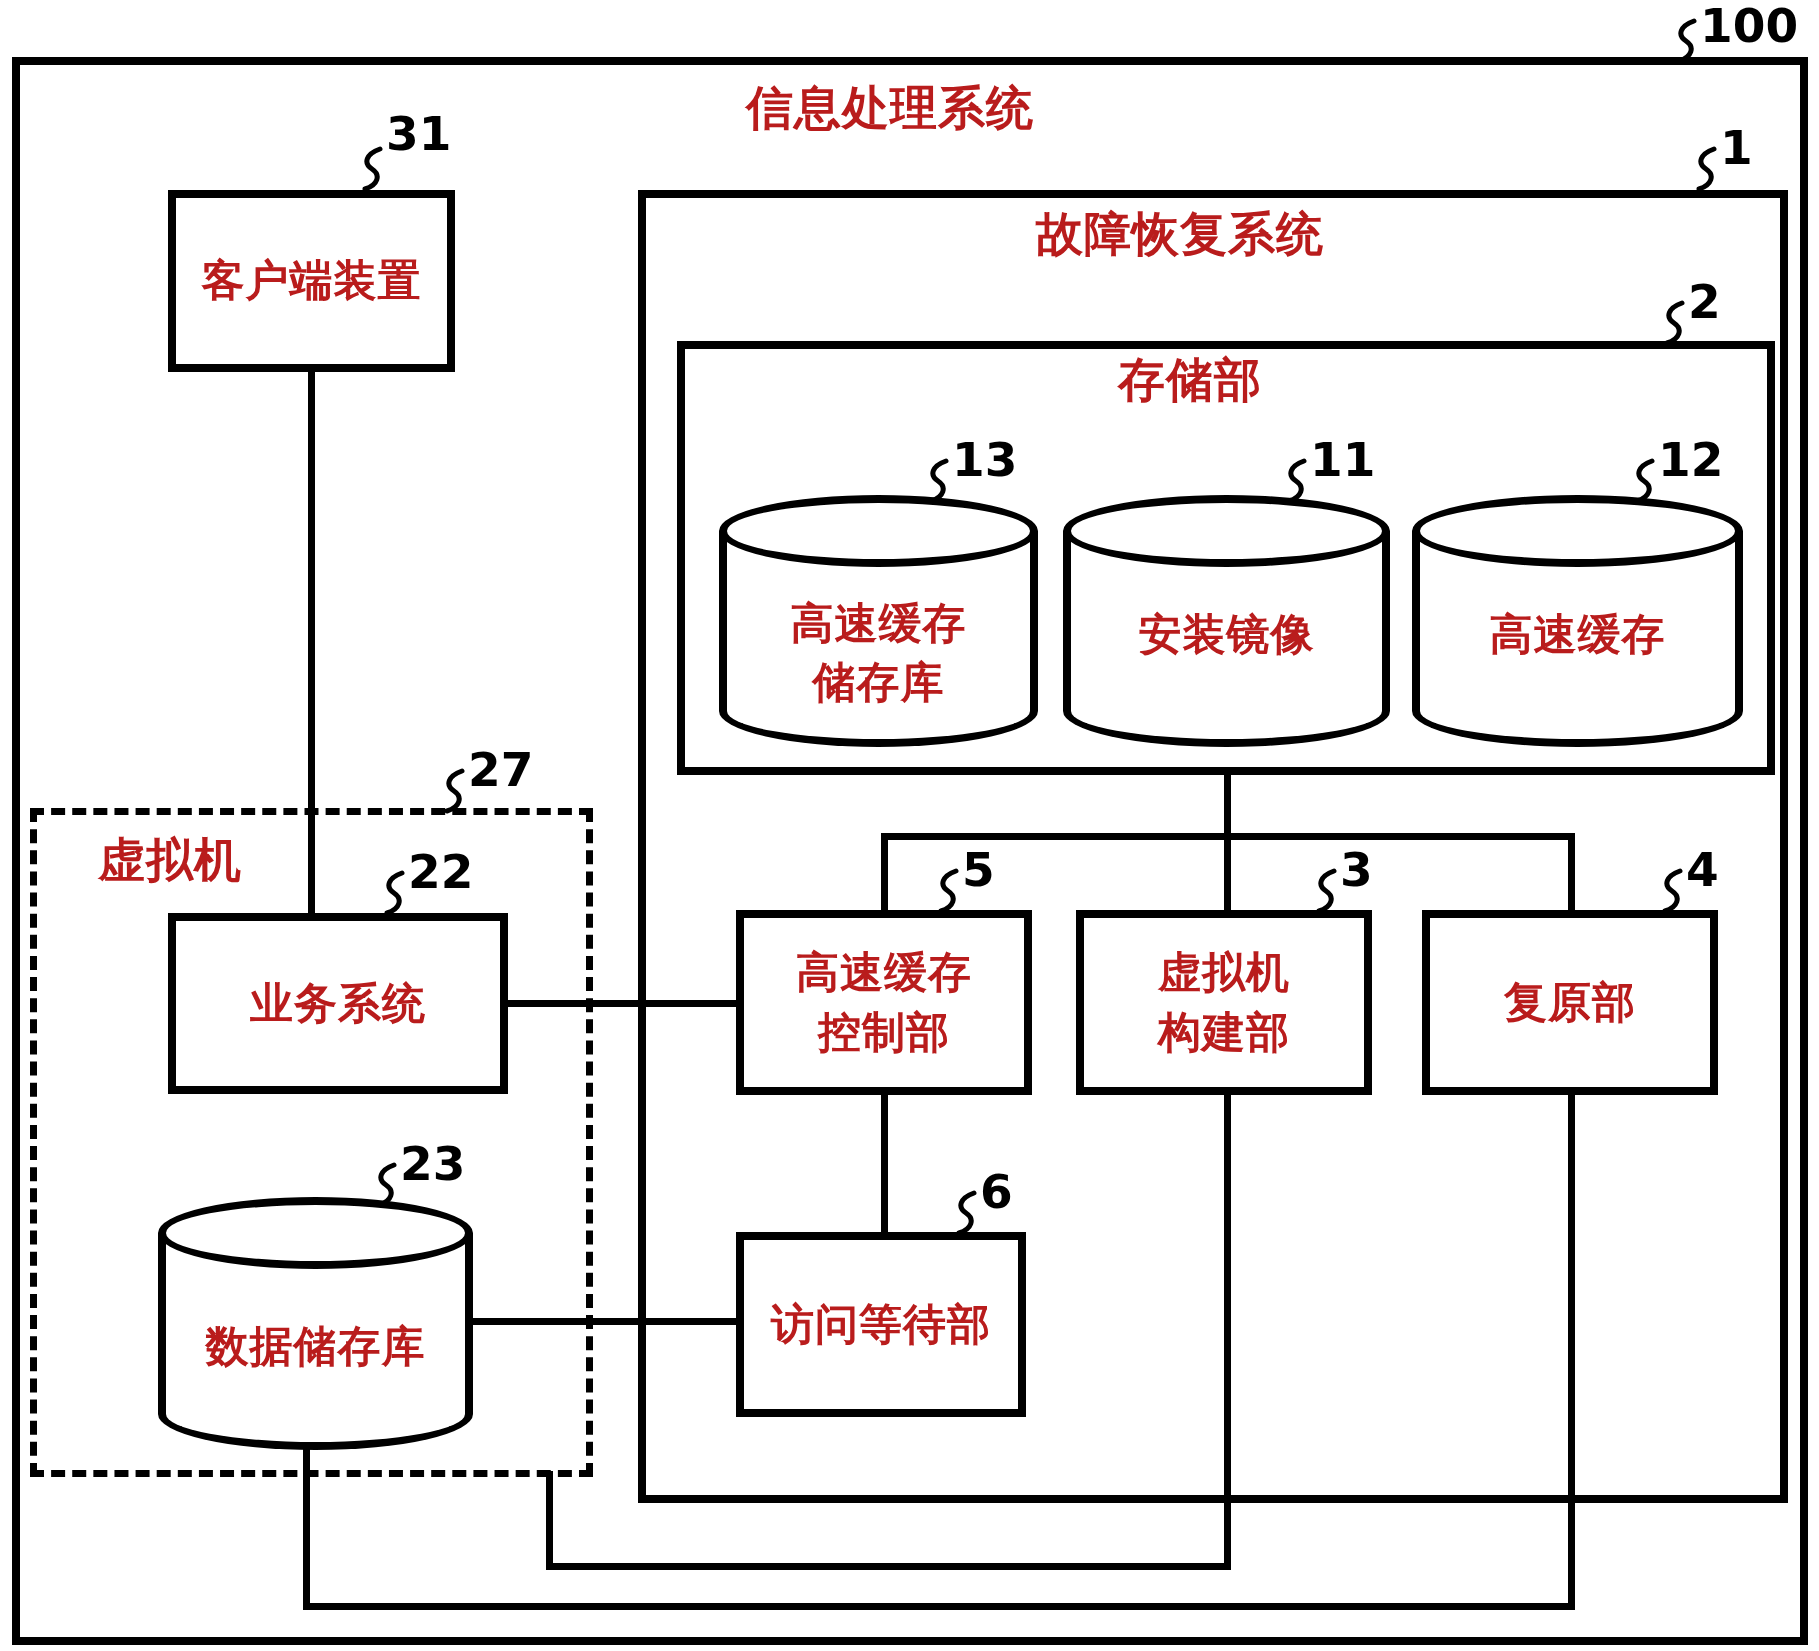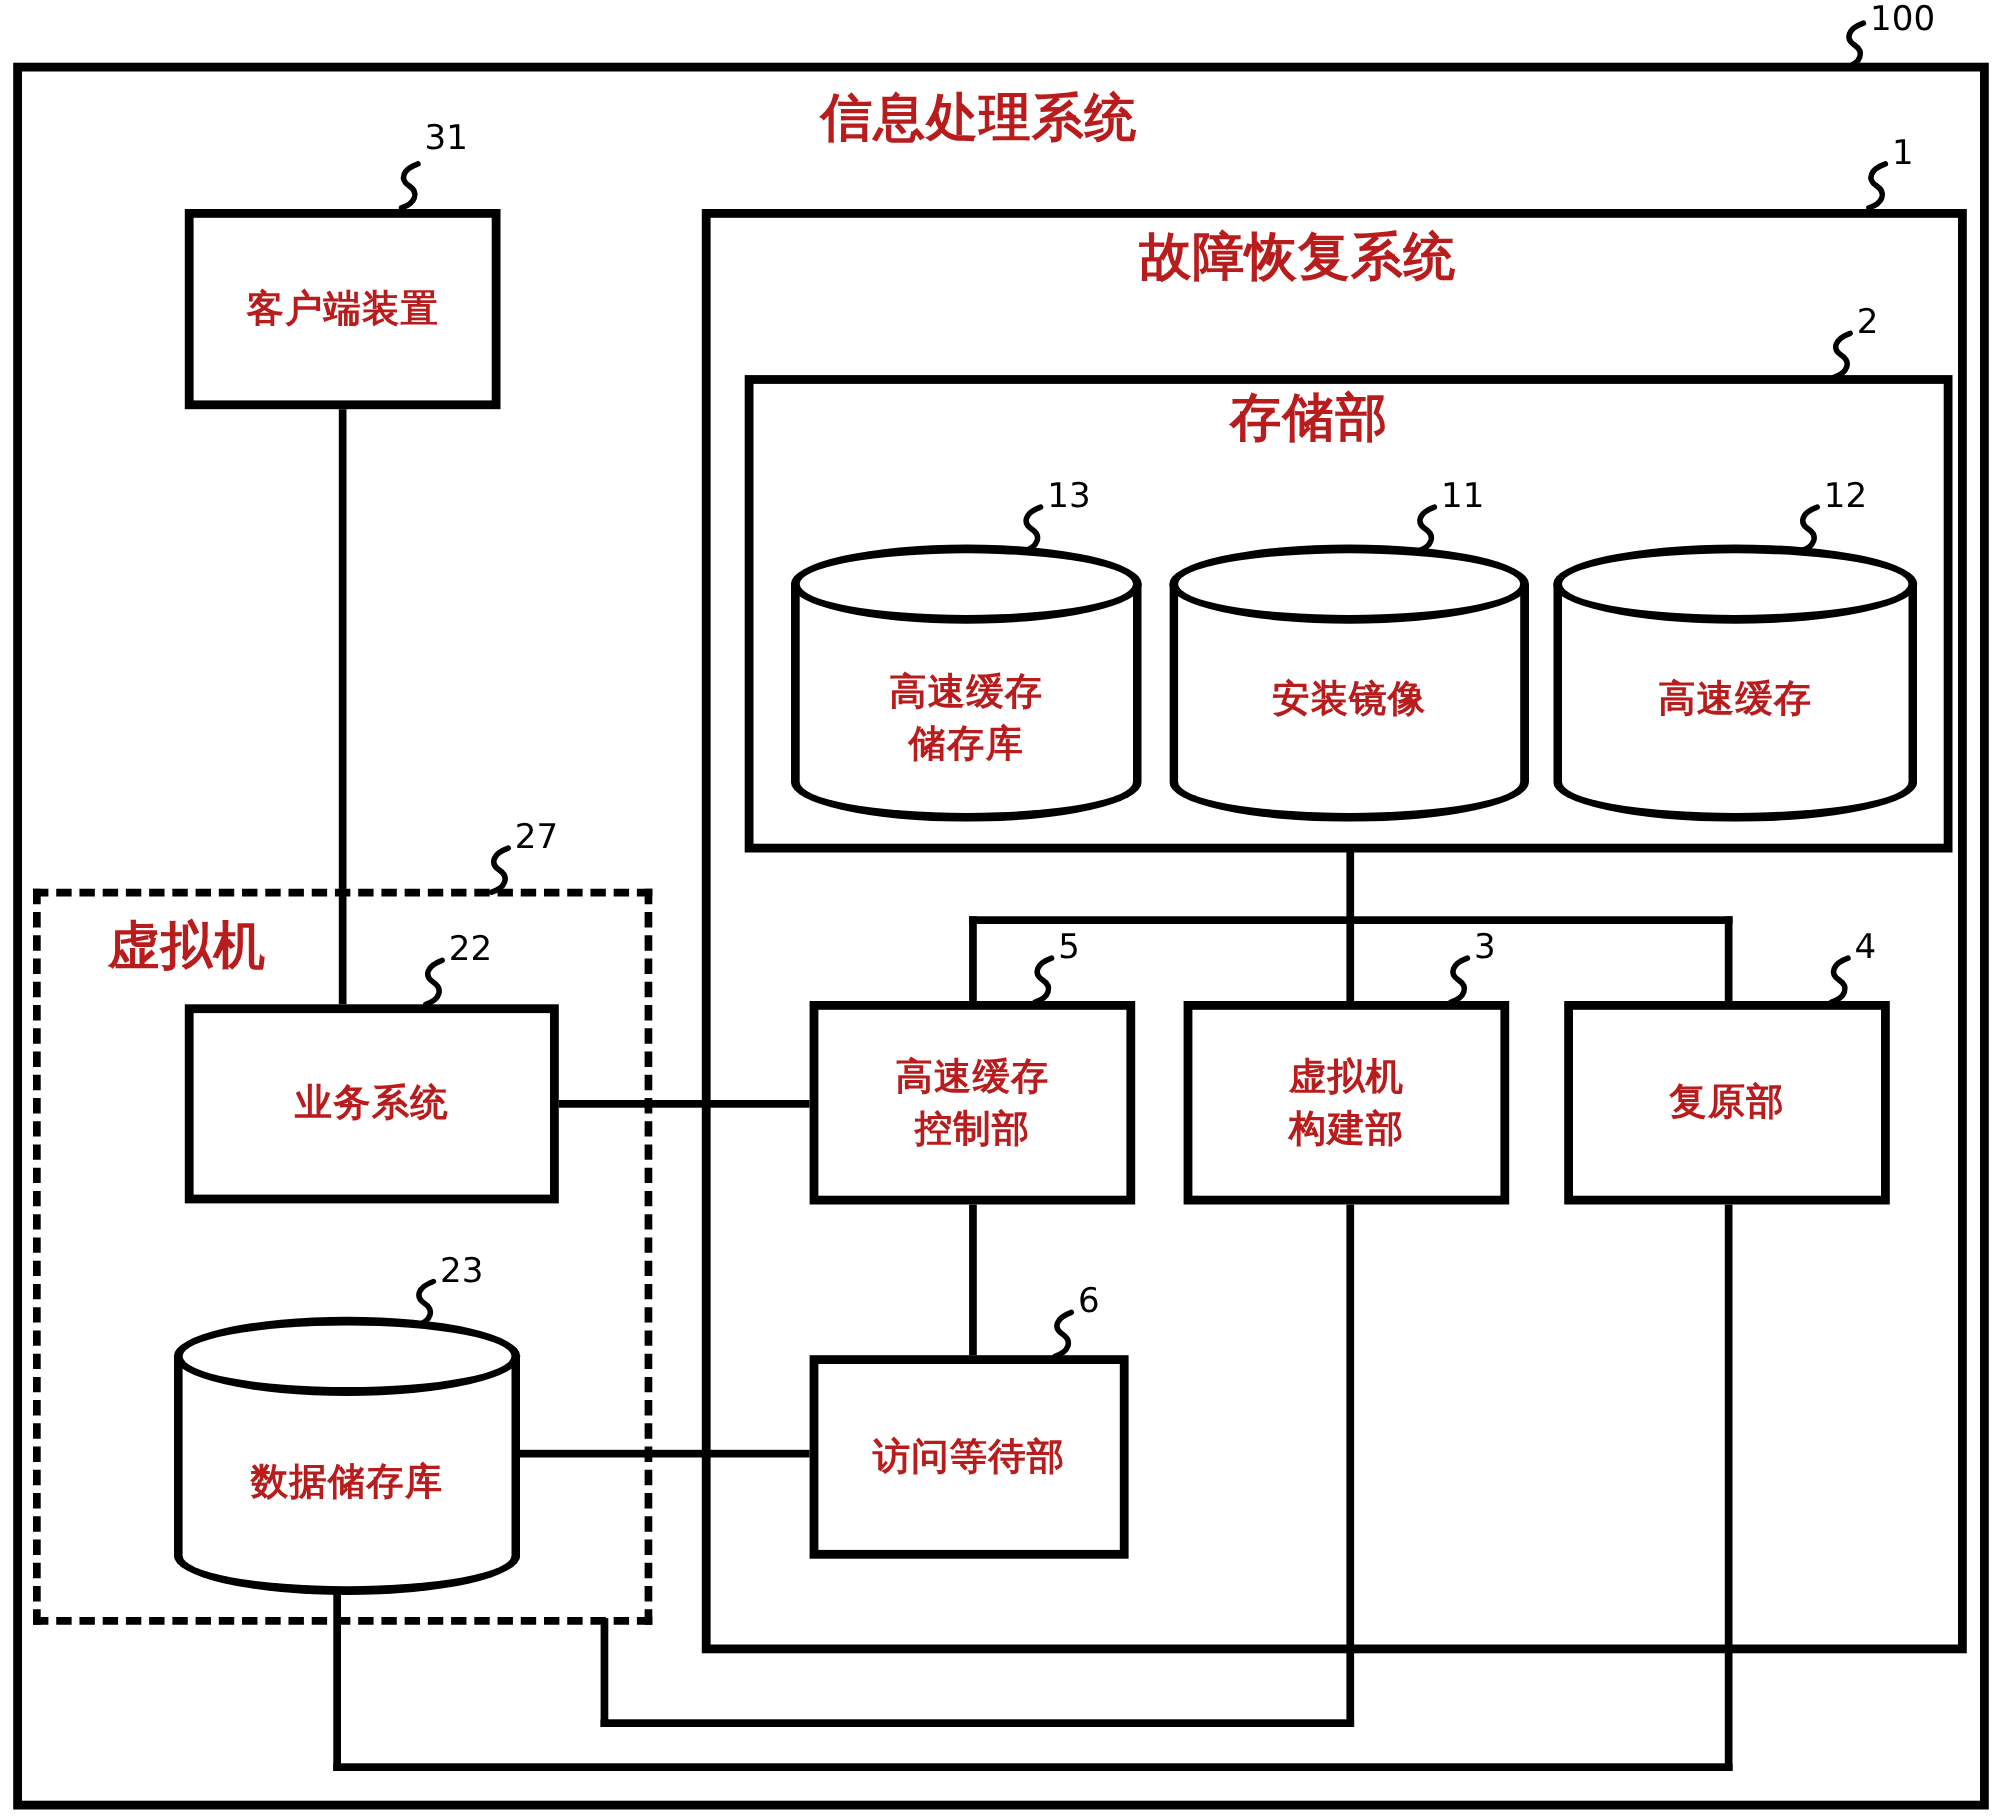--- a/index.html
+++ b/index.html
@@ -28,26 +28,26 @@
     position:absolute; left:0; right:0; top:36px; bottom:0;
     border:8px solid #000; border-top:none; background:#fff;
     border-radius:0 0 50% 50% / 0 0 36px 36px; box-sizing:border-box; z-index:1;
   }
   .cyl-label {
     position:absolute; left:0; right:0; z-index:3; display:flex;
     flex-direction:column; align-items:center; justify-content:center;
     text-align:center;
   }
   .cn { font-weight:700; color:#b91c1c; letter-spacing:1px; }
-  .t45 { font-size:34px; line-height:1.38;text-align:right; }
+  .t45 { font-size:43px; line-height:1.38;text-align:right; }
   .t47 { font-size:47px; line-height:1.2; }
   .title { position:absolute; text-align:center; }
   .ref-label { position:absolute; display:flex; align-items:flex-start; }
   .ref-label svg { position:relative; top:22px; margin-right:2px; flex:0 0 auto; }
-  .ref-num { font-size:31px; font-weight:400; line-height:1; letter-spacing:0; }
+  .ref-num { font-size:47px; font-weight:700; line-height:1; letter-spacing:0; }
 </style>
 </head>
 <body>
 
 <div class="stage">
 
   <div class="box" style="left:12px; top:57px; width:1796px; height:1588px;"></div>
 
   <div class="box" style="left:638px; top:190px; width:1150px; height:1313px;"></div>
 

